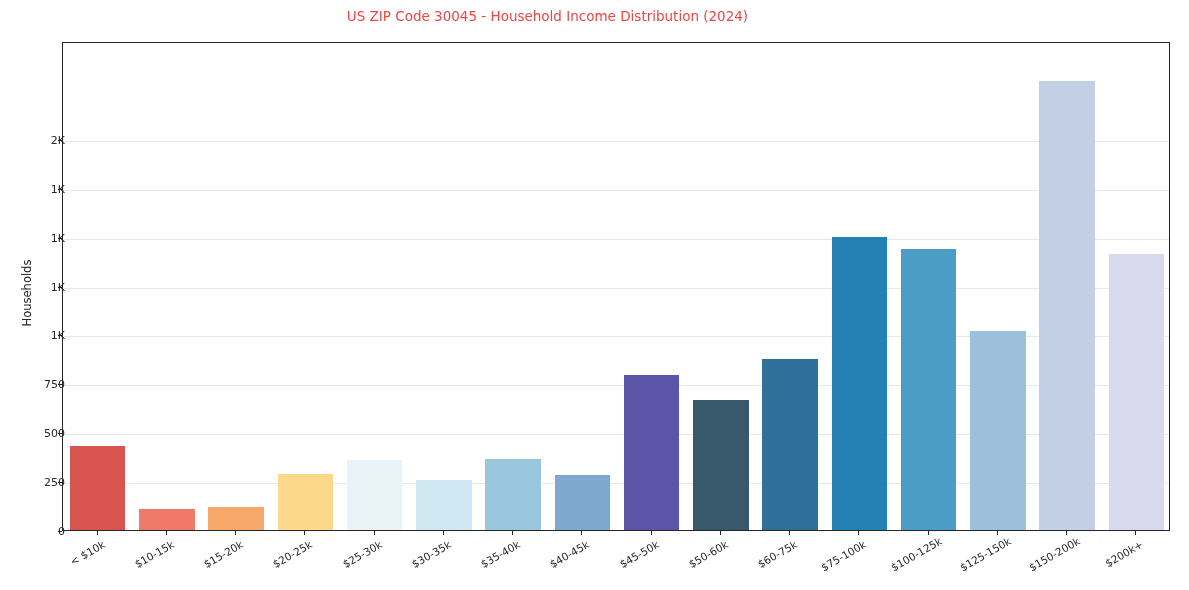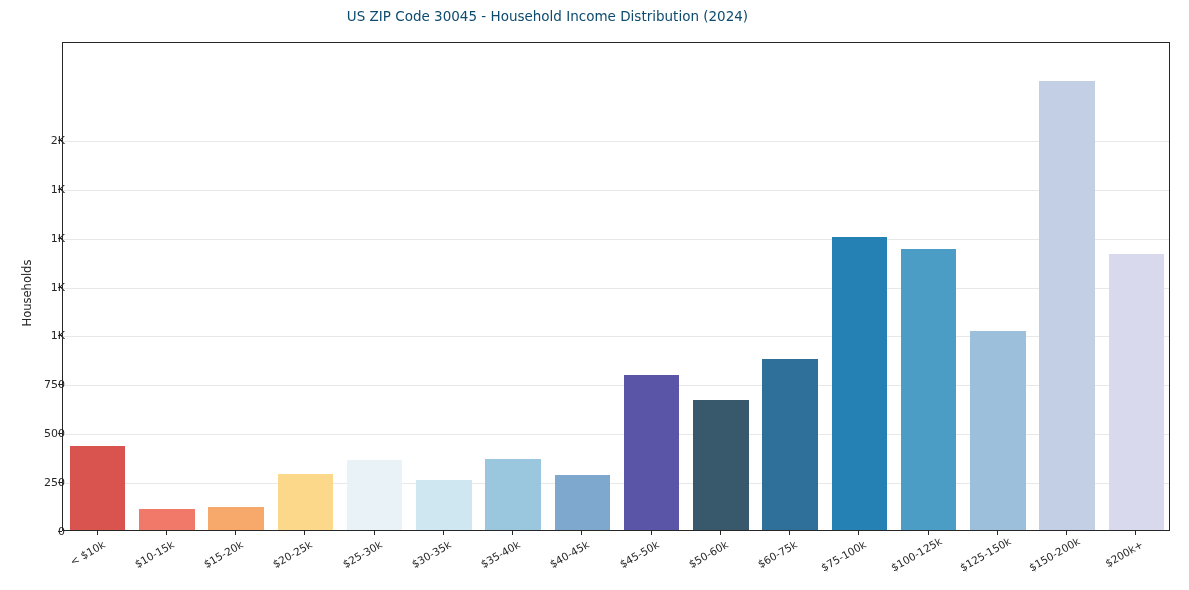--- a/index.html
+++ b/index.html
@@ -19,21 +19,21 @@
     width: 1189px;
     height: 590px;
   }
   #chart-title {
     position: absolute;
     left: 0;
     top: 8px;
     width: 1095px;
     text-align: center;
     font-size: 13.5px;
-    color: #0c4a6e;
+    color: #ef4444;
   }
   
   #plot-frame {
     position: absolute;
     left: 62px;
     top: 42px;
     width: 1108px;
     height: 489px;
     border: 1px solid #262626;
     box-sizing: border-box;

